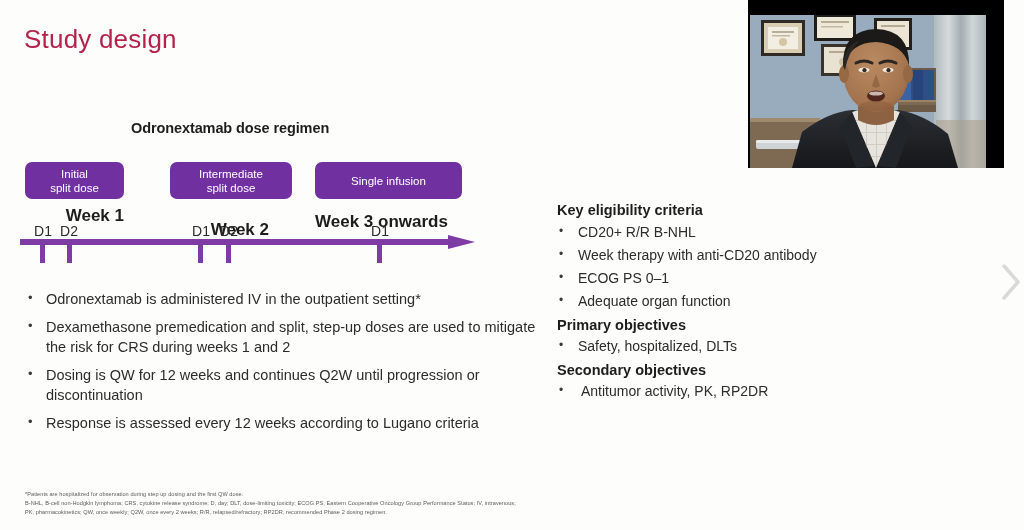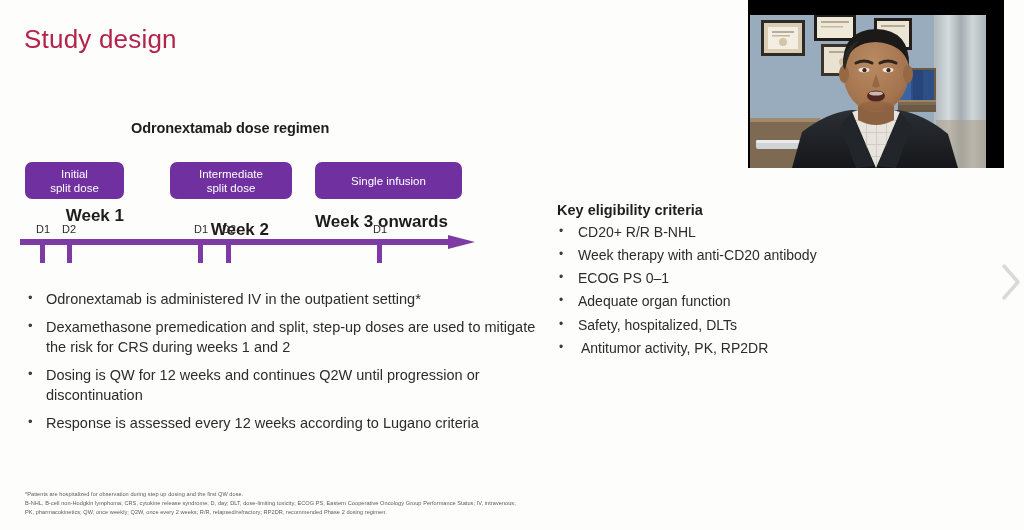--- a/index.html
+++ b/index.html
@@ -71,21 +71,21 @@
     white-space: nowrap;
     text-align: right;
   }
   #week-label-1 { left: 25px;  top: 206px; width: 99px; }
   #week-label-2 { left: 170px; top: 200px; width: 99px; margin-top: 20px; }
   #week-label-3 { left: 315px; top: 212px; width: 130px; }
 
   
   .day-label {
     position: absolute;
-    font-size: 11px;
+    font-size: 14px;
     color: #2b2b2b;
     white-space: nowrap;
     text-align: center;
     width: 20px;
   }
   #day-label-w1d1 { left: 33px;  top: 223px; }
   #day-label-w1d2 { left: 59px;  top: 223px; }
   #day-label-w2d1 { left: 191px; top: 223px; }
   #day-label-w2d2 { left: 219px; top: 223px; }
   #day-label-w3d1 { left: 370px; top: 223px; }
@@ -282,27 +282,29 @@
       <span class="bullet-dot">•</span>
       <span class="bullet-text">ECOG PS 0–1</span>
     </div>
     <div class="bullet-row">
       <span class="bullet-dot">•</span>
       <span class="bullet-text">Adequate organ function</span>
     </div>
   </div>
 
   <div class="rc-group" id="rc-group-primary">
+    <div class="rc-heading">Primary objectives</div>
     <div class="bullet-row">
       <span class="bullet-dot">•</span>
       <span class="bullet-text">Safety, hospitalized, DLTs</span>
     </div>
   </div>
 
   <div class="rc-group" id="rc-group-secondary">
+    <div class="rc-heading">Secondary objectives</div>
     <div class="bullet-row">
       <span class="bullet-dot">•</span>
       <span class="bullet-text">Antitumor activity, PK, RP2DR</span>
     </div>
   </div>
 
 </div>
 
 <div id="footnotes">
   <div class="fn-line">*Patients are hospitalized for observation during step up dosing and the first QW dose.</div>

